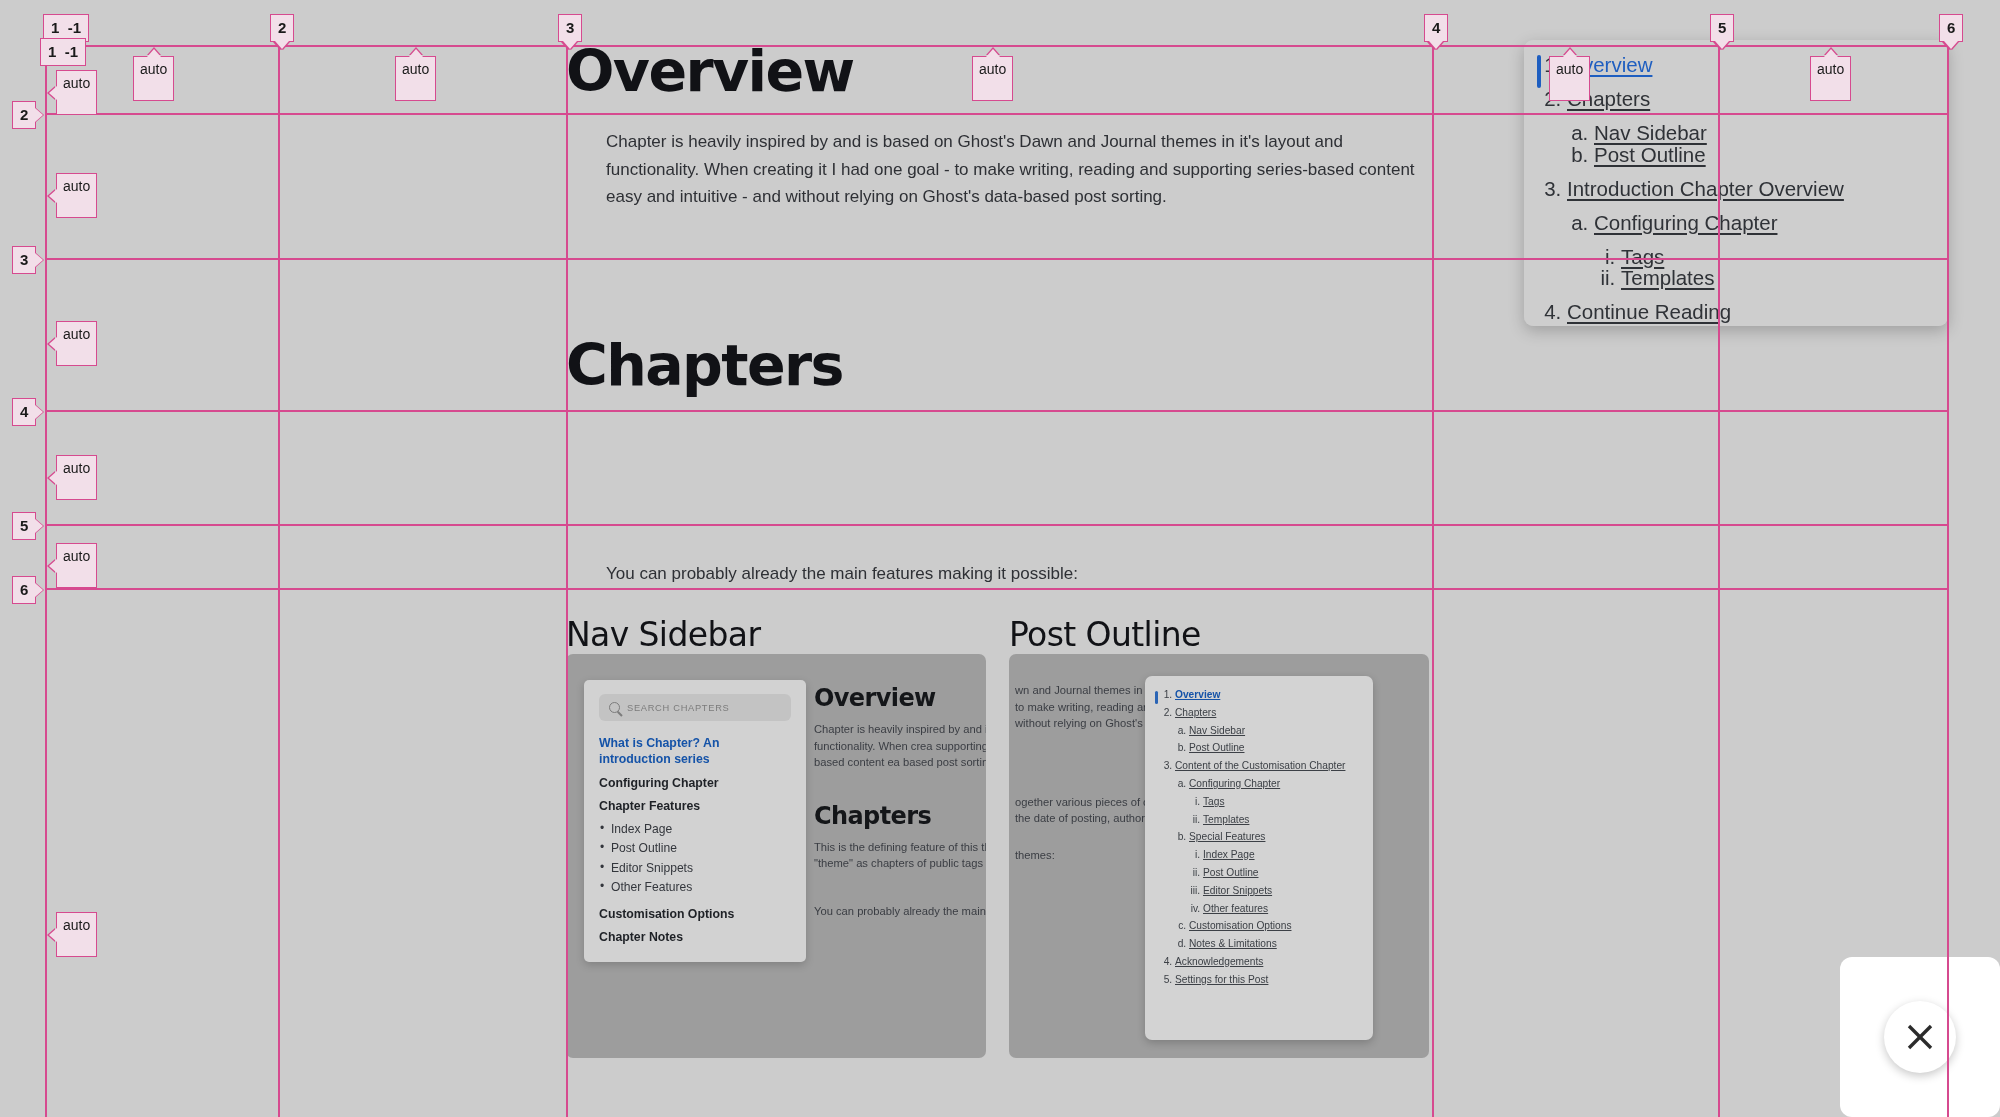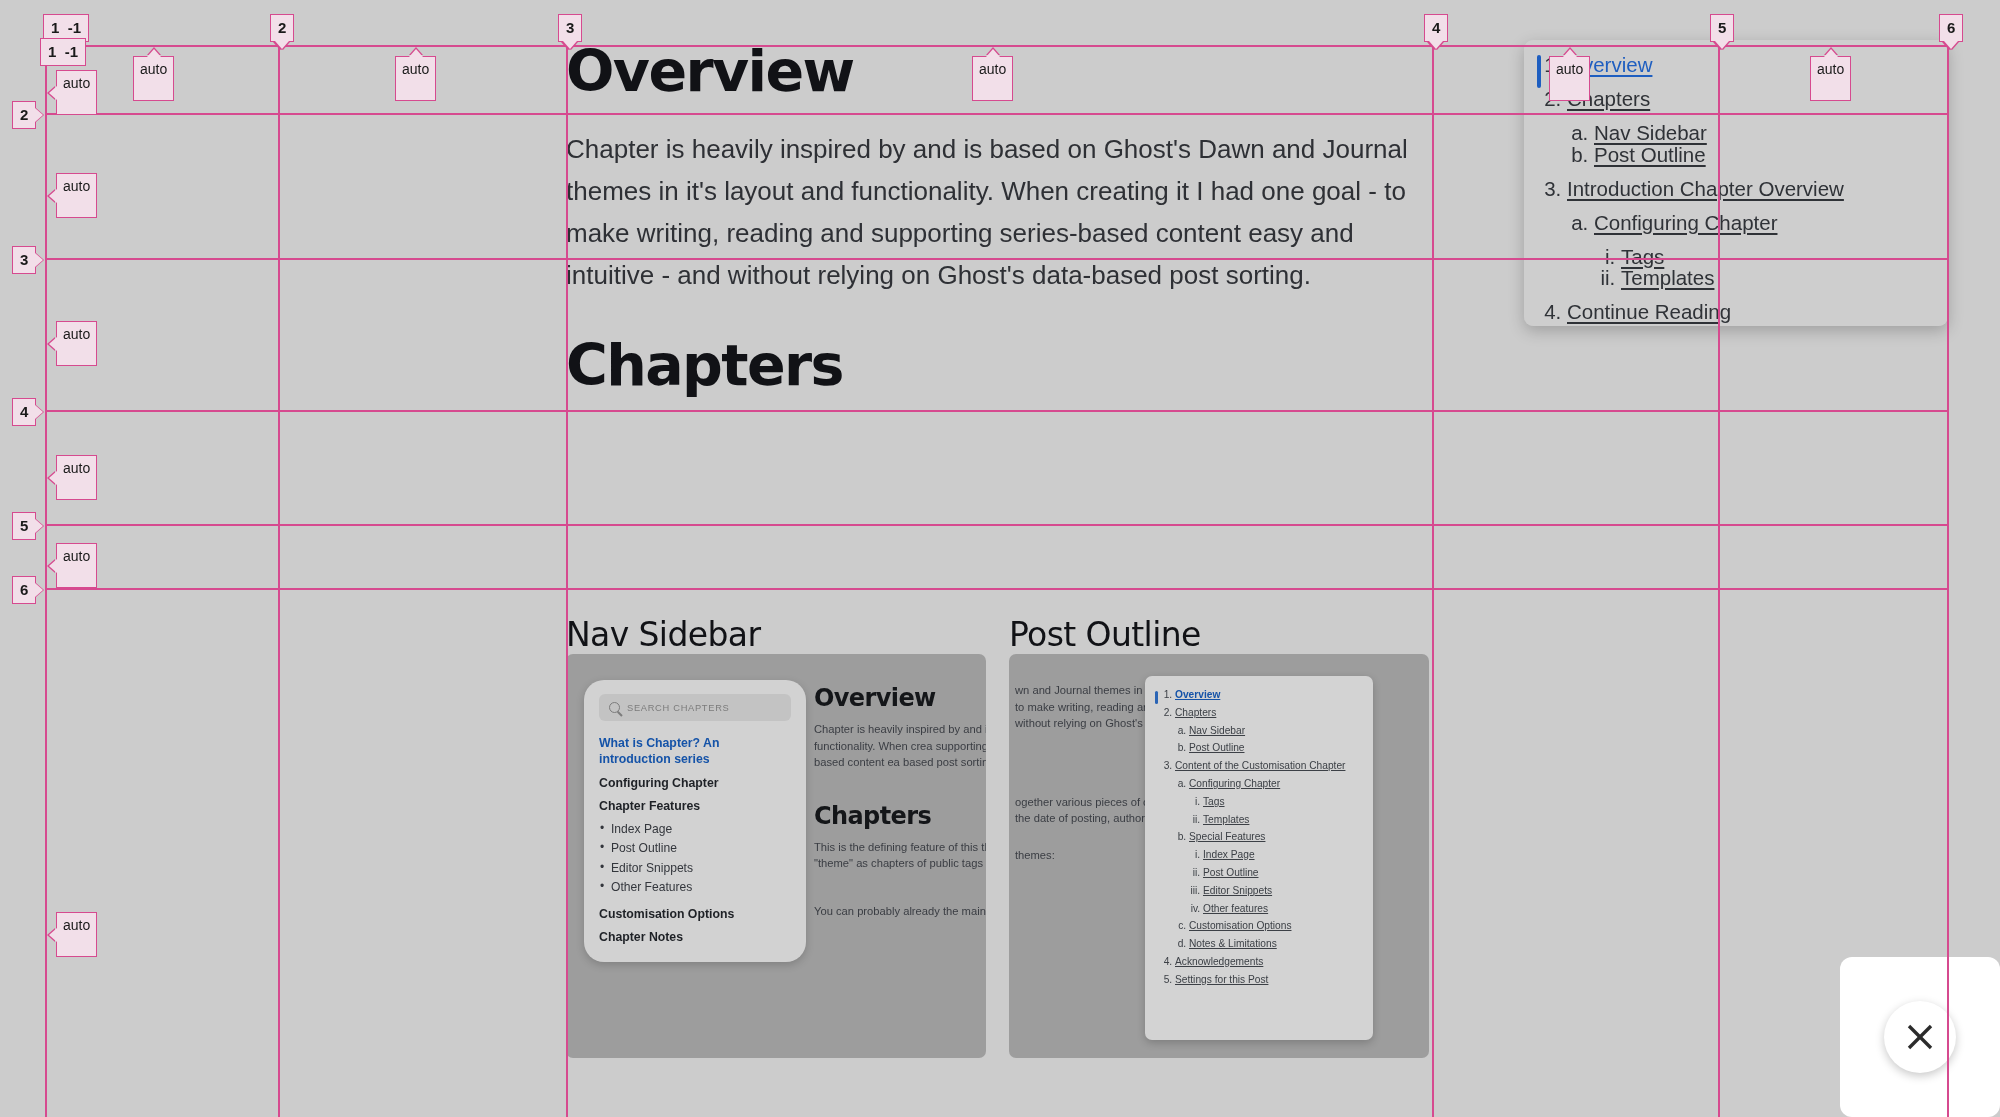--- a/index.html
+++ b/index.html
@@ -20,25 +20,26 @@
     font-family: "DejaVu Sans", sans-serif;
     font-weight: 700;
     font-size: 57px;
     line-height: 1.04;
     letter-spacing: -1.6px;
     color: #111216;
     margin: 0;
   }
   .para {
     font-family: "Liberation Sans", sans-serif;
-    font-size: 26px;
+    font-size: 17px;
     line-height: 1.62;
     color: #2e3035;
     margin: 0;
     max-width: 862px;
+    padding-left: 40px;
   }
 
   .row-overview-title { position: absolute; left: 566px; top: 42px; }
   .row-overview-body  { position: absolute; left: 566px; top: 128px; width: 862px; }
   .row-chapters-title { position: absolute; left: 566px; top: 336px; }
   .row-chapters-body  { position: absolute; left: 566px; top: 427px; width: 862px; }
   .row-probably       { position: absolute; left: 566px; top: 560px; width: 862px; }
 
   h2.sub {
     font-family: "DejaVu Sans", sans-serif;
@@ -61,21 +62,21 @@
     background: #9d9d9d;
     border-radius: 7px;
     overflow: hidden;
   }
 
   
   .ns-panel {
     position: absolute; left: 18px; top: 26px;
     width: 222px; height: 282px;
     background: #d2d2d2;
-    border-radius: 20px;
+    border-radius: 5px;
     box-shadow: 0 3px 9px rgba(0,0,0,.18);
     padding: 14px 15px;
   }
   .ns-search {
     height: 27px; background: #c3c3c3; border-radius: 6px;
     display: flex; align-items: center; gap: 7px; padding: 0 10px;
     margin-bottom: 14px;
   }
   .ns-search .mag {
     width: 11px; height: 11px; border: 1.6px solid #7c7c7c; border-radius: 50%;
@@ -214,20 +215,23 @@
 
     <div class="row-overview-body">
       <p class="para">Chapter is heavily inspired by and is based on Ghost's Dawn and Journal themes in it's layout and functionality. When creating it I had one goal - to make writing, reading and supporting series-based content easy and intuitive - and without relying on Ghost's data-based post sorting.</p>
     </div>
 
     <div class="row-chapters-title">
       <h1 class="big">Chapters</h1>
     </div>
 
 
+    <div class="row-probably">
+      <p class="para">You can probably already the main features making it possible:</p>
+    </div>
 
     <div class="figs">
 
       <div class="fig">
         <h2 class="sub fig-caption">Nav Sidebar</h2>
         <div class="shot">
 
           <div class="ns-panel">
             <div class="ns-search">
               <i class="mag"></i>

